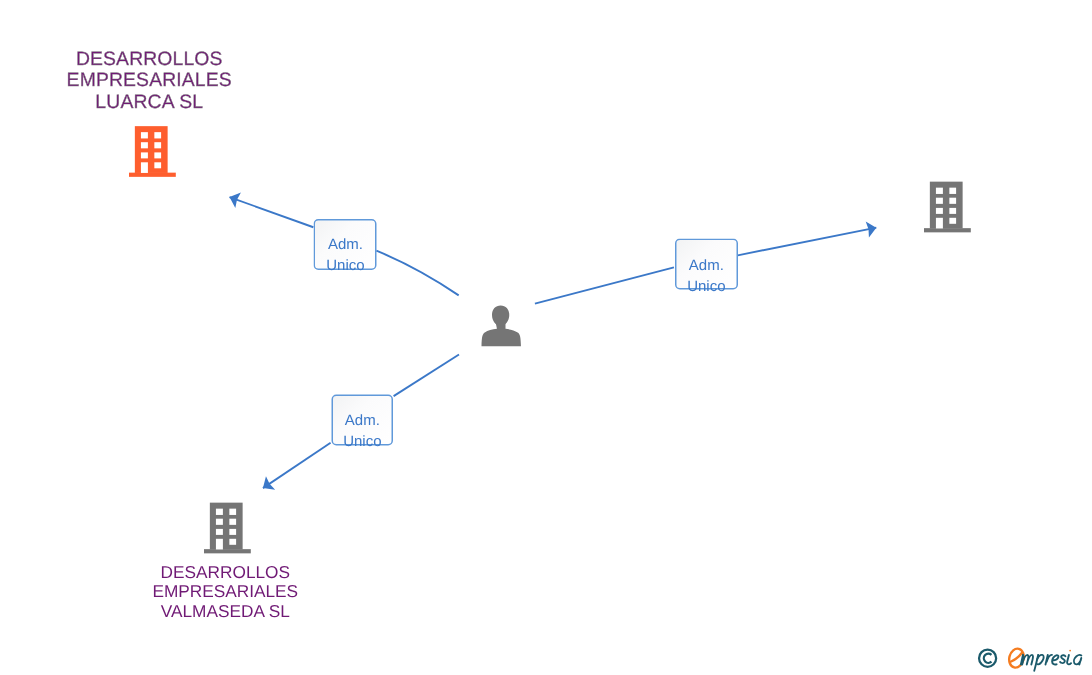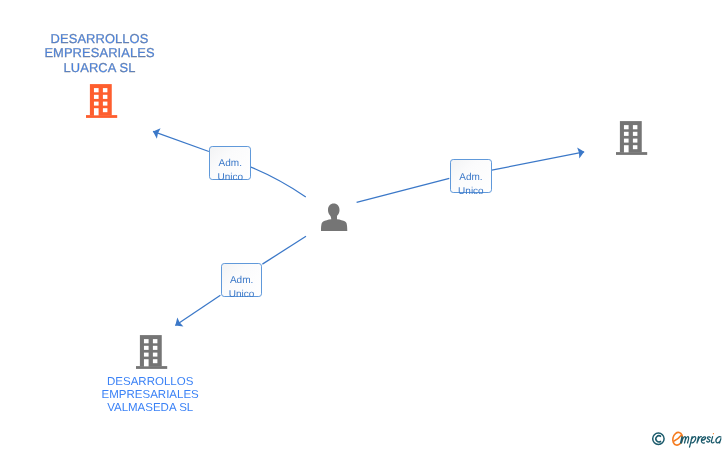--- a/index.html
+++ b/index.html
@@ -3,21 +3,21 @@
 <meta charset="utf-8">
 <title>Relationship diagram</title>
 <style>
   html,body{margin:0;padding:0;background:#ffffff;}
   body{width:728px;height:450px;overflow:hidden;
        font-family:"Liberation Sans",sans-serif;
        -webkit-font-smoothing:antialiased;text-rendering:geometricPrecision;}
   #stage{position:relative;width:728px;height:450px;background:#ffffff;overflow:hidden;
          opacity:.999;}
   .layer{position:absolute;left:0;top:0;}
-  .nodelabel{position:absolute;text-align:center;color:#3b82f6;transform:translateZ(0);
+  .nodelabel{position:absolute;text-align:center;color:#701a75;transform:translateZ(0);
              font-size:11.5px;line-height:13px;white-space:pre-line;}
   .nodelabel.primary{font-size:12.9px;line-height:14.2px;letter-spacing:.1px;
              -webkit-text-stroke:.28px #808080;}
   .nodelabel.person{font-size:13px;line-height:14.6px;}
   .edgebox{position:absolute;box-sizing:border-box;
            border:1.45px solid #6099da;border-radius:3.2px;
            background:linear-gradient(135deg,#f2f3f4 0%,#fbfbfc 38%,#ffffff 100%);
            color:#3b78c8;font-size:10px;
            white-space:pre-line;line-height:14px;text-align:center;
            display:flex;align-items:center;justify-content:center;transform:translateZ(0);

